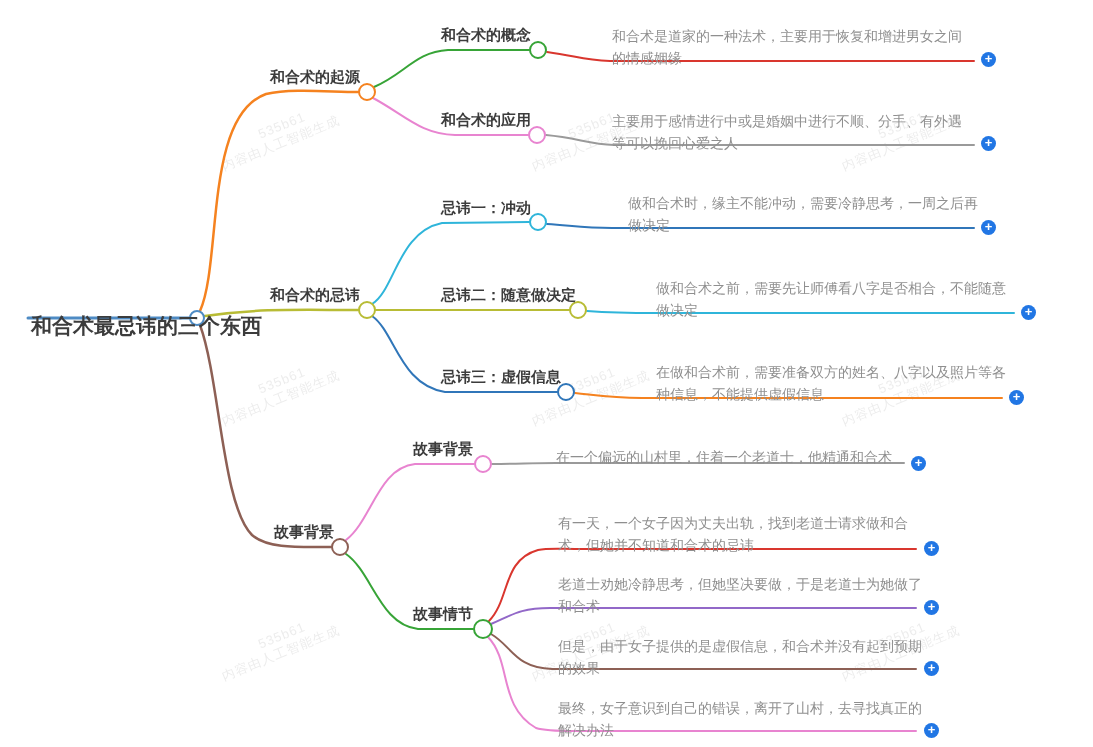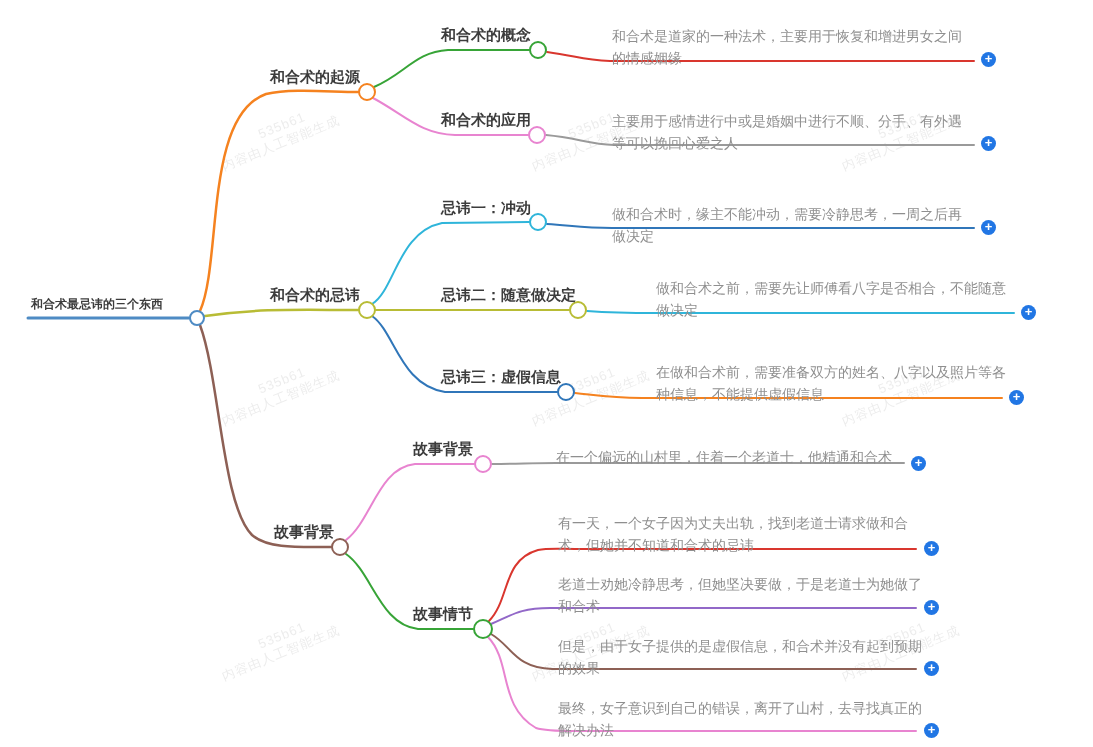--- a/index.html
+++ b/index.html
@@ -5,21 +5,21 @@
   html,body{margin:0;padding:0;background:#ffffff;}
   .canvas{
     position:relative;width:1093px;height:747px;overflow:hidden;background:#fff;
     font-family:"Liberation Sans","DejaVu Sans",sans-serif;
   }
   svg.connectors{position:absolute;left:0;top:0;z-index:1;}
   .topic-label{
     position:absolute;z-index:3;font-size:15px;font-weight:bold;color:#3c3c3c;
     white-space:nowrap;cursor:pointer;
   }
-  .root-label{font-size:12px;}
+  .root-label{font-size:21px;margin-top:16px;}
   .note{
     position:absolute;z-index:3;font-size:14px;color:#8f8f8f;line-height:22px;
     width:360px;cursor:pointer;
   }
   .plus-btn{
     position:absolute;z-index:4;width:15px;height:15px;border-radius:50%;
     background:#2176e4;color:#ffffff;font-size:13px;line-height:14px;
     text-align:center;cursor:pointer;font-weight:bold;
   }
   .wm{
@@ -88,21 +88,21 @@
   <div class="topic-label" style="left:441px;top:26px;">和合术的概念</div>
   <div class="topic-label" style="left:441px;top:111px;">和合术的应用</div>
   <div class="topic-label" style="left:441px;top:199px;">忌讳一：冲动</div>
   <div class="topic-label" style="left:441px;top:286px;">忌讳二：随意做决定</div>
   <div class="topic-label" style="left:441px;top:368px;">忌讳三：虚假信息</div>
   <div class="topic-label" style="left:413px;top:440px;">故事背景</div>
   <div class="topic-label" style="left:413px;top:605px;">故事情节</div>
 
   <div class="note" style="left:612px;top:25px;">和合术是道家的一种法术，主要用于恢复和增进男女之间的情感姻缘</div>
   <div class="note" style="left:612px;top:110px;">主要用于感情进行中或是婚姻中进行不顺、分手、有外遇等可以挽回心爱之人</div>
-  <div class="note" style="left:612px;top:192px;margin-top:11px;">做和合术时，缘主不能冲动，需要冷静思考，一周之后再做决定</div>
+  <div class="note" style="left:628px;top:192px;">做和合术时，缘主不能冲动，需要冷静思考，一周之后再做决定</div>
   <div class="note" style="left:656px;top:277px;">做和合术之前，需要先让师傅看八字是否相合，不能随意做决定</div>
   <div class="note" style="left:656px;top:361px;">在做和合术前，需要准备双方的姓名、八字以及照片等各种信息，不能提供虚假信息</div>
   <div class="note" style="left:556px;top:446px;width:372px;">在一个偏远的山村里，住着一个老道士，他精通和合术</div>
   <div class="note" style="left:558px;top:512px;width:372px;">有一天，一个女子因为丈夫出轨，找到老道士请求做和合术，但她并不知道和合术的忌讳</div>
   <div class="note" style="left:558px;top:573px;width:372px;">老道士劝她冷静思考，但她坚决要做，于是老道士为她做了和合术</div>
   <div class="note" style="left:558px;top:635px;width:372px;">但是，由于女子提供的是虚假信息，和合术并没有起到预期的效果</div>
   <div class="note" style="left:558px;top:697px;width:372px;">最终，女子意识到自己的错误，离开了山村，去寻找真正的解决办法</div>
 
   <div class="plus-btn" style="left:981px;top:52px;">+</div>
   <div class="plus-btn" style="left:981px;top:136px;">+</div>

